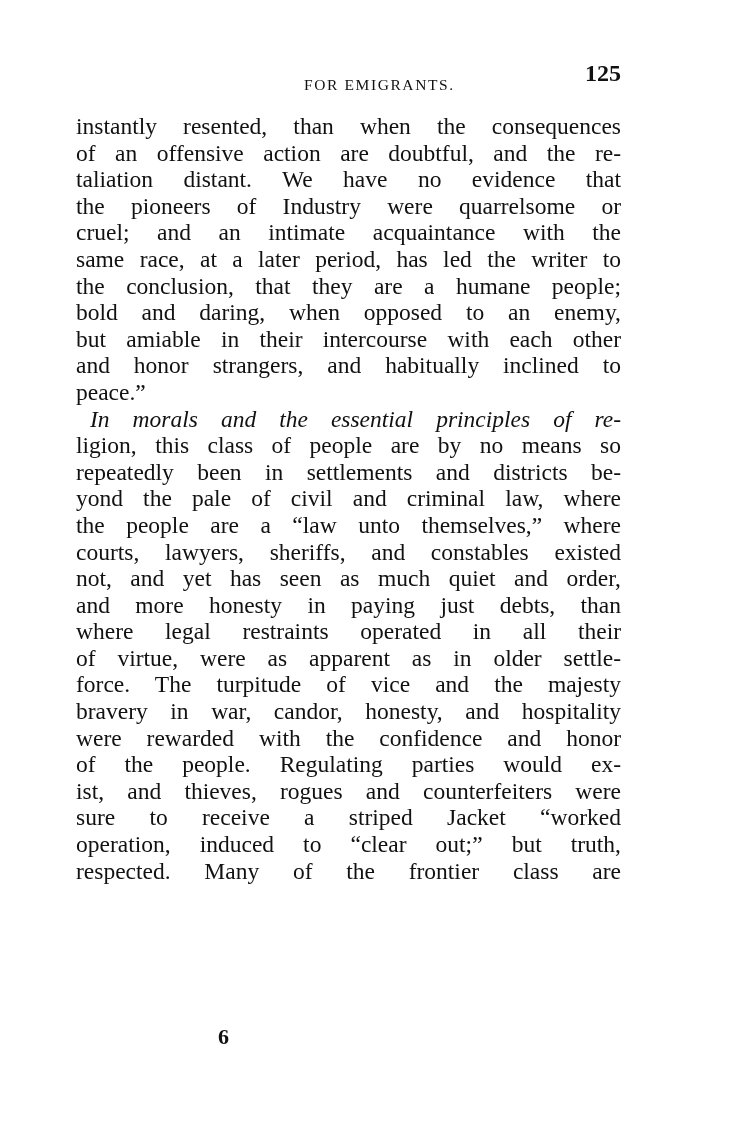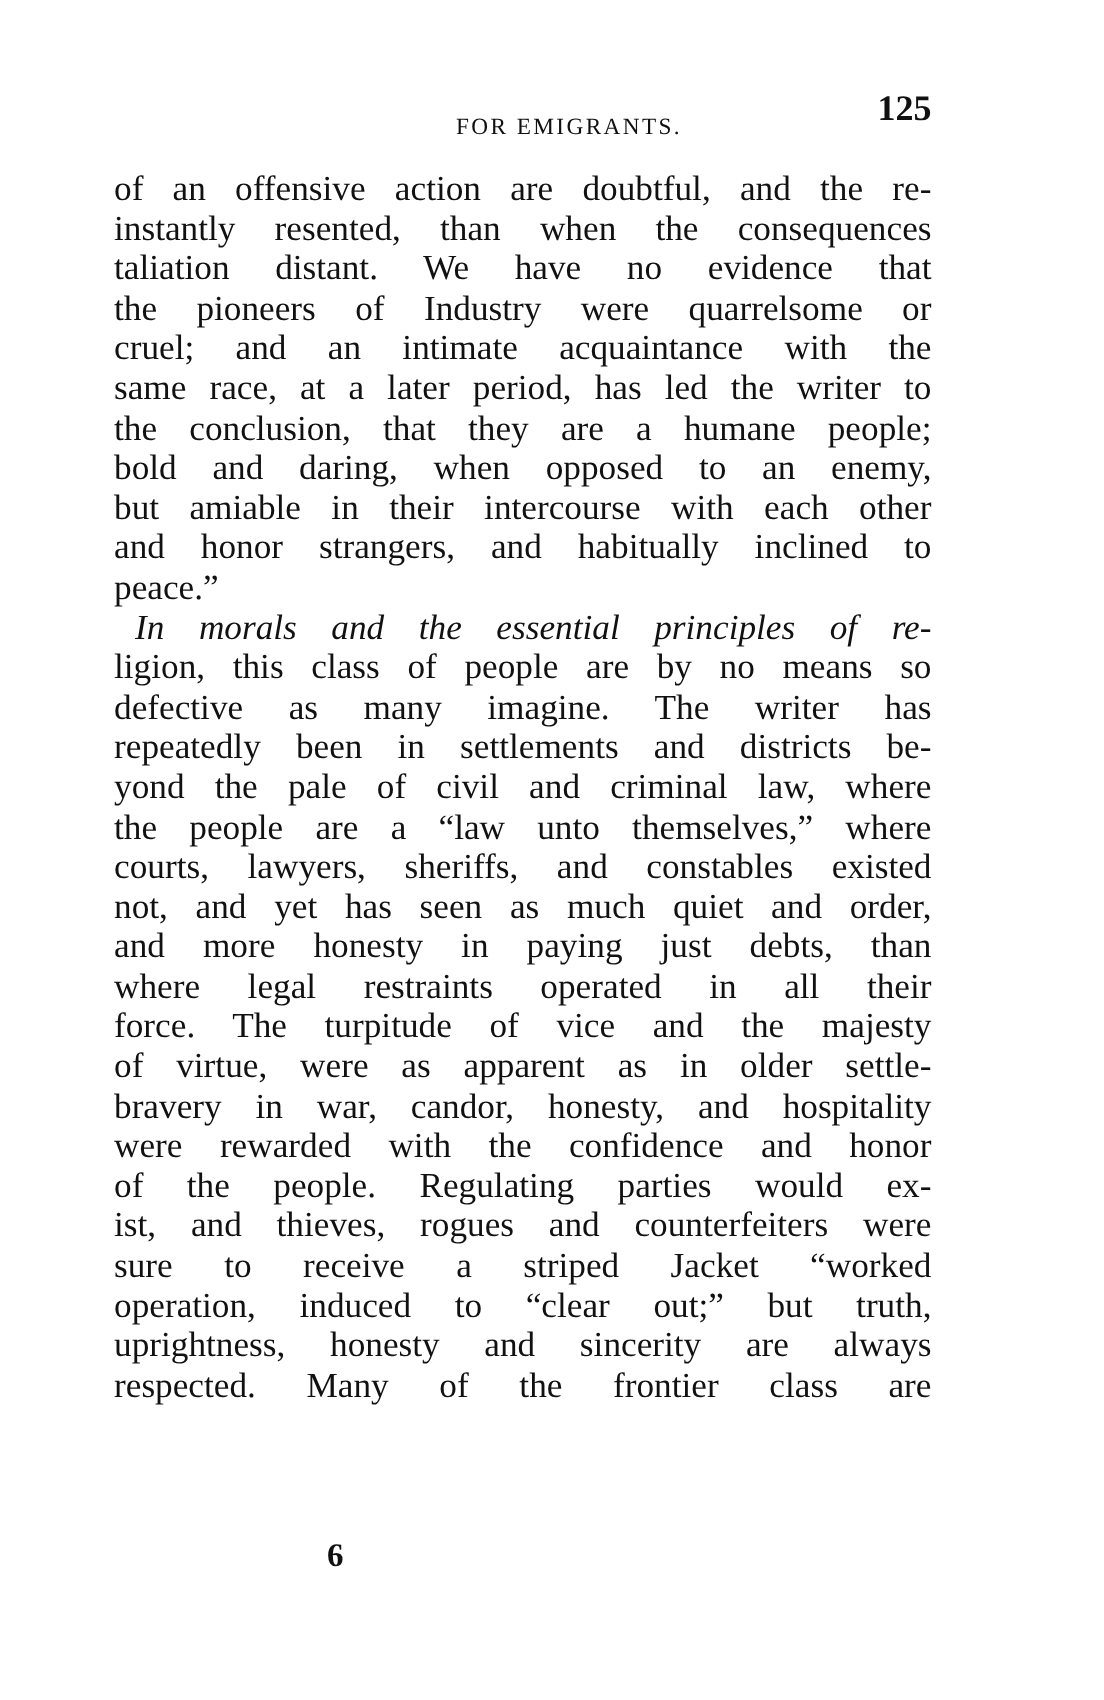--- a/index.html
+++ b/index.html
@@ -69,46 +69,44 @@
   </style>
 </head>
 <body>
 
 <div class="running-head">
   <span class="running-title">FOR EMIGRANTS.</span>
   <span class="page-number">125</span>
 </div>
 
 <div class="text-block" id="text-block">
+    <div class="line">instantly resented, than when the consequences</div>
     <div class="line">of an offensive action are doubtful, and the re-</div>
-    <div class="line">instantly resented, than when the consequences</div>
     <div class="line">taliation distant.  We have no evidence that</div>
     <div class="line">the pioneers of Industry were quarrelsome or</div>
     <div class="line">cruel; and an intimate acquaintance with the</div>
     <div class="line">same race, at a later period, has led the writer to</div>
     <div class="line">the conclusion, that they are a humane people;</div>
     <div class="line">bold and daring, when opposed to an enemy,</div>
     <div class="line">but amiable in their intercourse with each other</div>
     <div class="line">and honor strangers, and habitually inclined to</div>
     <div class="line last">peace.”</div>
     <div class="line indent">In morals and the essential principles of re-</div>
     <div class="line">ligion, this class of people are by no means so</div>
-    <div class="line">defective as many imagine.  The writer has</div>
     <div class="line">repeatedly been in settlements and districts be-</div>
     <div class="line">yond the pale of civil and criminal law, where</div>
     <div class="line">the people are a “law unto themselves,” where</div>
     <div class="line">courts, lawyers, sheriffs, and constables existed</div>
     <div class="line">not, and yet has seen as much quiet and order,</div>
     <div class="line">and more honesty in paying just debts, than</div>
     <div class="line">where legal restraints operated in all their</div>
+    <div class="line">of virtue, were as apparent as in older settle-</div>
     <div class="line">force.  The turpitude of vice and the majesty</div>
-    <div class="line">of virtue, were as apparent as in older settle-</div>
     <div class="line">bravery in war, candor, honesty, and hospitality</div>
     <div class="line">were rewarded with the confidence and honor</div>
     <div class="line">of the people.  Regulating parties would ex-</div>
     <div class="line">ist, and thieves, rogues and counterfeiters were</div>
     <div class="line">sure to receive a striped Jacket “worked</div>
     <div class="line">operation, induced to “clear out;” but truth,</div>
-    <div class="line">uprightness, honesty and sincerity are always</div>
     <div class="line">respected.  Many of the frontier class are</div>
   </div>
 
 <div class="signature">6</div>
 
 </body></html>

